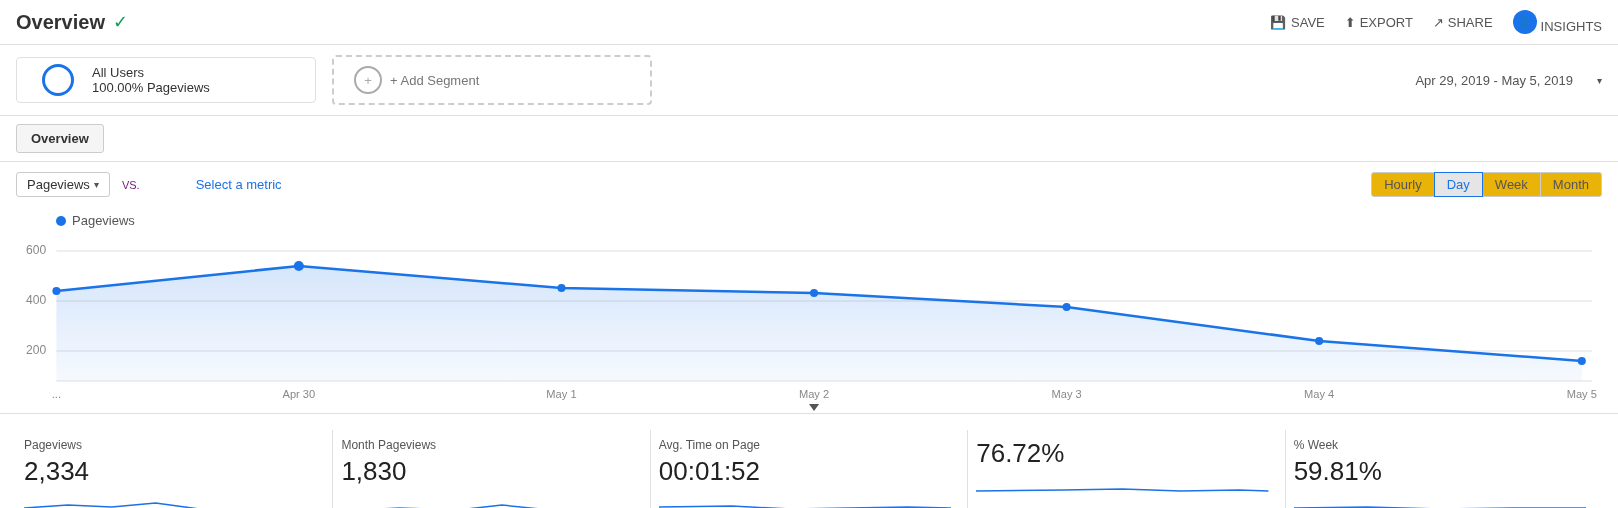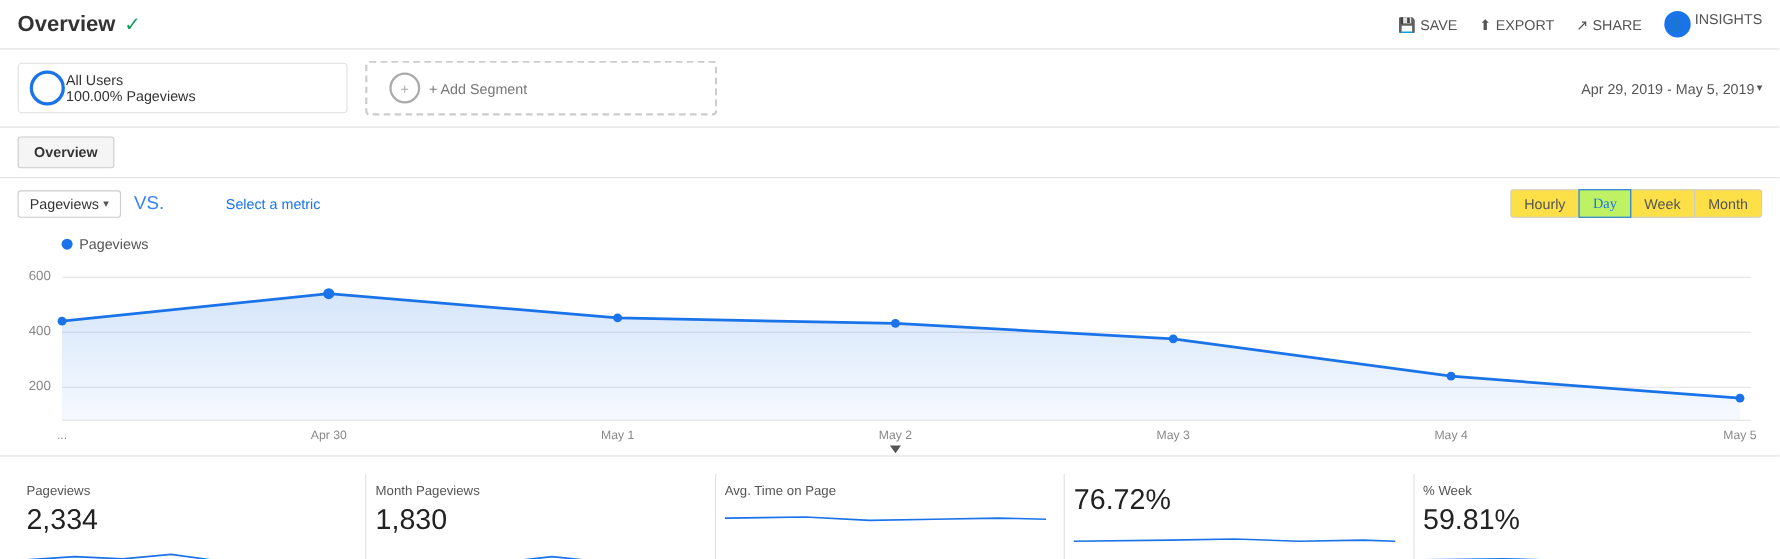--- a/index.html
+++ b/index.html
@@ -8,50 +8,50 @@
     
     .top-bar {
       display: flex; align-items: center; justify-content: space-between;
       padding: 10px 16px; border-bottom: 1px solid #e0e0e0;
     }
     .top-bar-left { display: flex; align-items: center; gap: 8px; }
     .page-title { font-size: 20px; font-weight: bold; color: #333; }
     .check-icon { color: #0f9d58; font-size: 18px; }
     .top-bar-right { display: flex; align-items: center; gap: 20px; }
     .top-action { display: flex; align-items: center; gap: 4px; color: #555; font-size: 13px; cursor: pointer; }
-    .insights-btn { display: flex; align-items: flex-start; gap: 4px; color: #555; font-size: 13px; cursor: pointer; }
+    .insights-btn { display: flex; align-items: flex-end; gap: 4px; color: #555; font-size: 13px; cursor: pointer; }
 
     
     .segment-bar {
       display: flex; align-items: center; gap: 16px;
       padding: 10px 16px; border-bottom: 1px solid #e0e0e0;
     }
     .segment-all {
-      display: flex; align-items: center; gap: 1px;
-      border: 1px solid #e0e0e0; border-radius: 4px; padding: 6px 10px;
+      display: flex; align-items: center; gap: 18px;
+      border: 1px solid #e0e0e0; border-radius: 4px; padding: 6px 25px;
       min-width: 300px; cursor: pointer;
     }
     .segment-circle {
       width: 32px; height: 32px; border-radius: 50%;
       border: 3px solid #1a73e8; display: flex; align-items: center; justify-content: center;
     }
     .segment-text { display: flex; flex-direction: column; }
 
     .segment-add {
       display: flex; align-items: center; gap: 8px;
       border: 2px dashed #ccc; border-radius: 4px; padding: 6px 20px;
       color: #777; cursor: pointer; min-width: 320px; height: 50px;
     }
     .segment-add-circle {
       width: 28px; height: 28px; border-radius: 50%; border: 2px solid #aaa;
       display: flex; align-items: center; justify-content: center; color: #aaa;
     }
 
     .date-range {
-      margin-left: auto; display: flex; align-items: center; gap: 2px;
+      margin-left: auto; display: flex; align-items: center; gap: 24px;
       color: #333; font-size: 13px; cursor: pointer;
     }
     .date-range span { color: #555; }
 
     
     .tab-bar {
       padding: 8px 16px; border-bottom: 1px solid #e0e0e0;
     }
     .tab {
       display: inline-block; padding: 6px 14px;
@@ -67,32 +67,32 @@
     
     .metric-bar {
       display: flex; align-items: center; gap: 12px;
       padding: 10px 16px 6px 16px;
     }
     .metric-select {
       display: flex; align-items: center; gap: 4px;
       border: 1px solid #ccc; border-radius: 3px; padding: 4px 10px;
       font-size: 13px; cursor: pointer; background: #fff;
     }
-    .vs-label { font-size: 17px; color: #3b82f6; }
+    .vs-label { font-size: 11px; color: #701a75; }
     .select-metric { font-size: 13px; color: #1a73e8; cursor: pointer; margin-left: 44px; }
 
     .time-buttons { margin-left: auto; display: flex; gap: 0; }
     .time-btn {
       border: 1px solid #ccc; padding: 4px 12px; font-size: 13px;
-      cursor: pointer; background: #fde047; color: #555;
+      cursor: pointer; background: #eab308; color: #555;
       margin-left: -1px;
     }
     .time-btn:first-child { border-radius: 3px 0 0 3px; }
     .time-btn:last-child { border-radius: 0 3px 3px 0; }
-    .time-btn.active { background: #bef264; color: #1a73e8; border-color: #1a73e8; z-index: 1; position: relative; font-family: Liberation Serif, serif; }
+    .time-btn.active { background: #e5e5e5; color: #1a73e8; border-color: #1a73e8; z-index: 1; position: relative; }
 
     
     .chart-container {
       padding: 6px 16px 0 16px;
       position: relative;
     }
     .chart-legend {
       display: flex; align-items: center; gap: 6px;
       padding: 4px 0 8px 40px; font-size: 13px; color: #555;
     }
@@ -248,20 +248,21 @@
     <div class="stat-label">Month Pageviews</div>
     <div class="stat-value">1,830</div>
     <div class="stat-sparkline">
       <svg width="100%" height="30" viewBox="0 0 200 30" preserveAspectRatio="none">
         <polyline points="0,18 40,15 80,17 110,12 150,18 200,20" fill="none" stroke="#1a73e8" stroke-width="1.5"></polyline>
       </svg>
     </div>
   </div>
   <div class="stat-card">
     <div class="stat-label">Avg. Time on Page</div>
+    <div class="stat-value">00:01:52</div>
     <div class="stat-sparkline">
       <svg width="100%" height="30" viewBox="0 0 200 30" preserveAspectRatio="none">
         <polyline points="0,14 50,13 90,16 130,15 170,14 200,15" fill="none" stroke="#1a73e8" stroke-width="1.5"></polyline>
       </svg>
     </div>
   </div>
   <div class="stat-card">
     <div class="stat-value">76.72%</div>
     <div class="stat-sparkline">
       <svg width="100%" height="30" viewBox="0 0 200 30" preserveAspectRatio="none">

